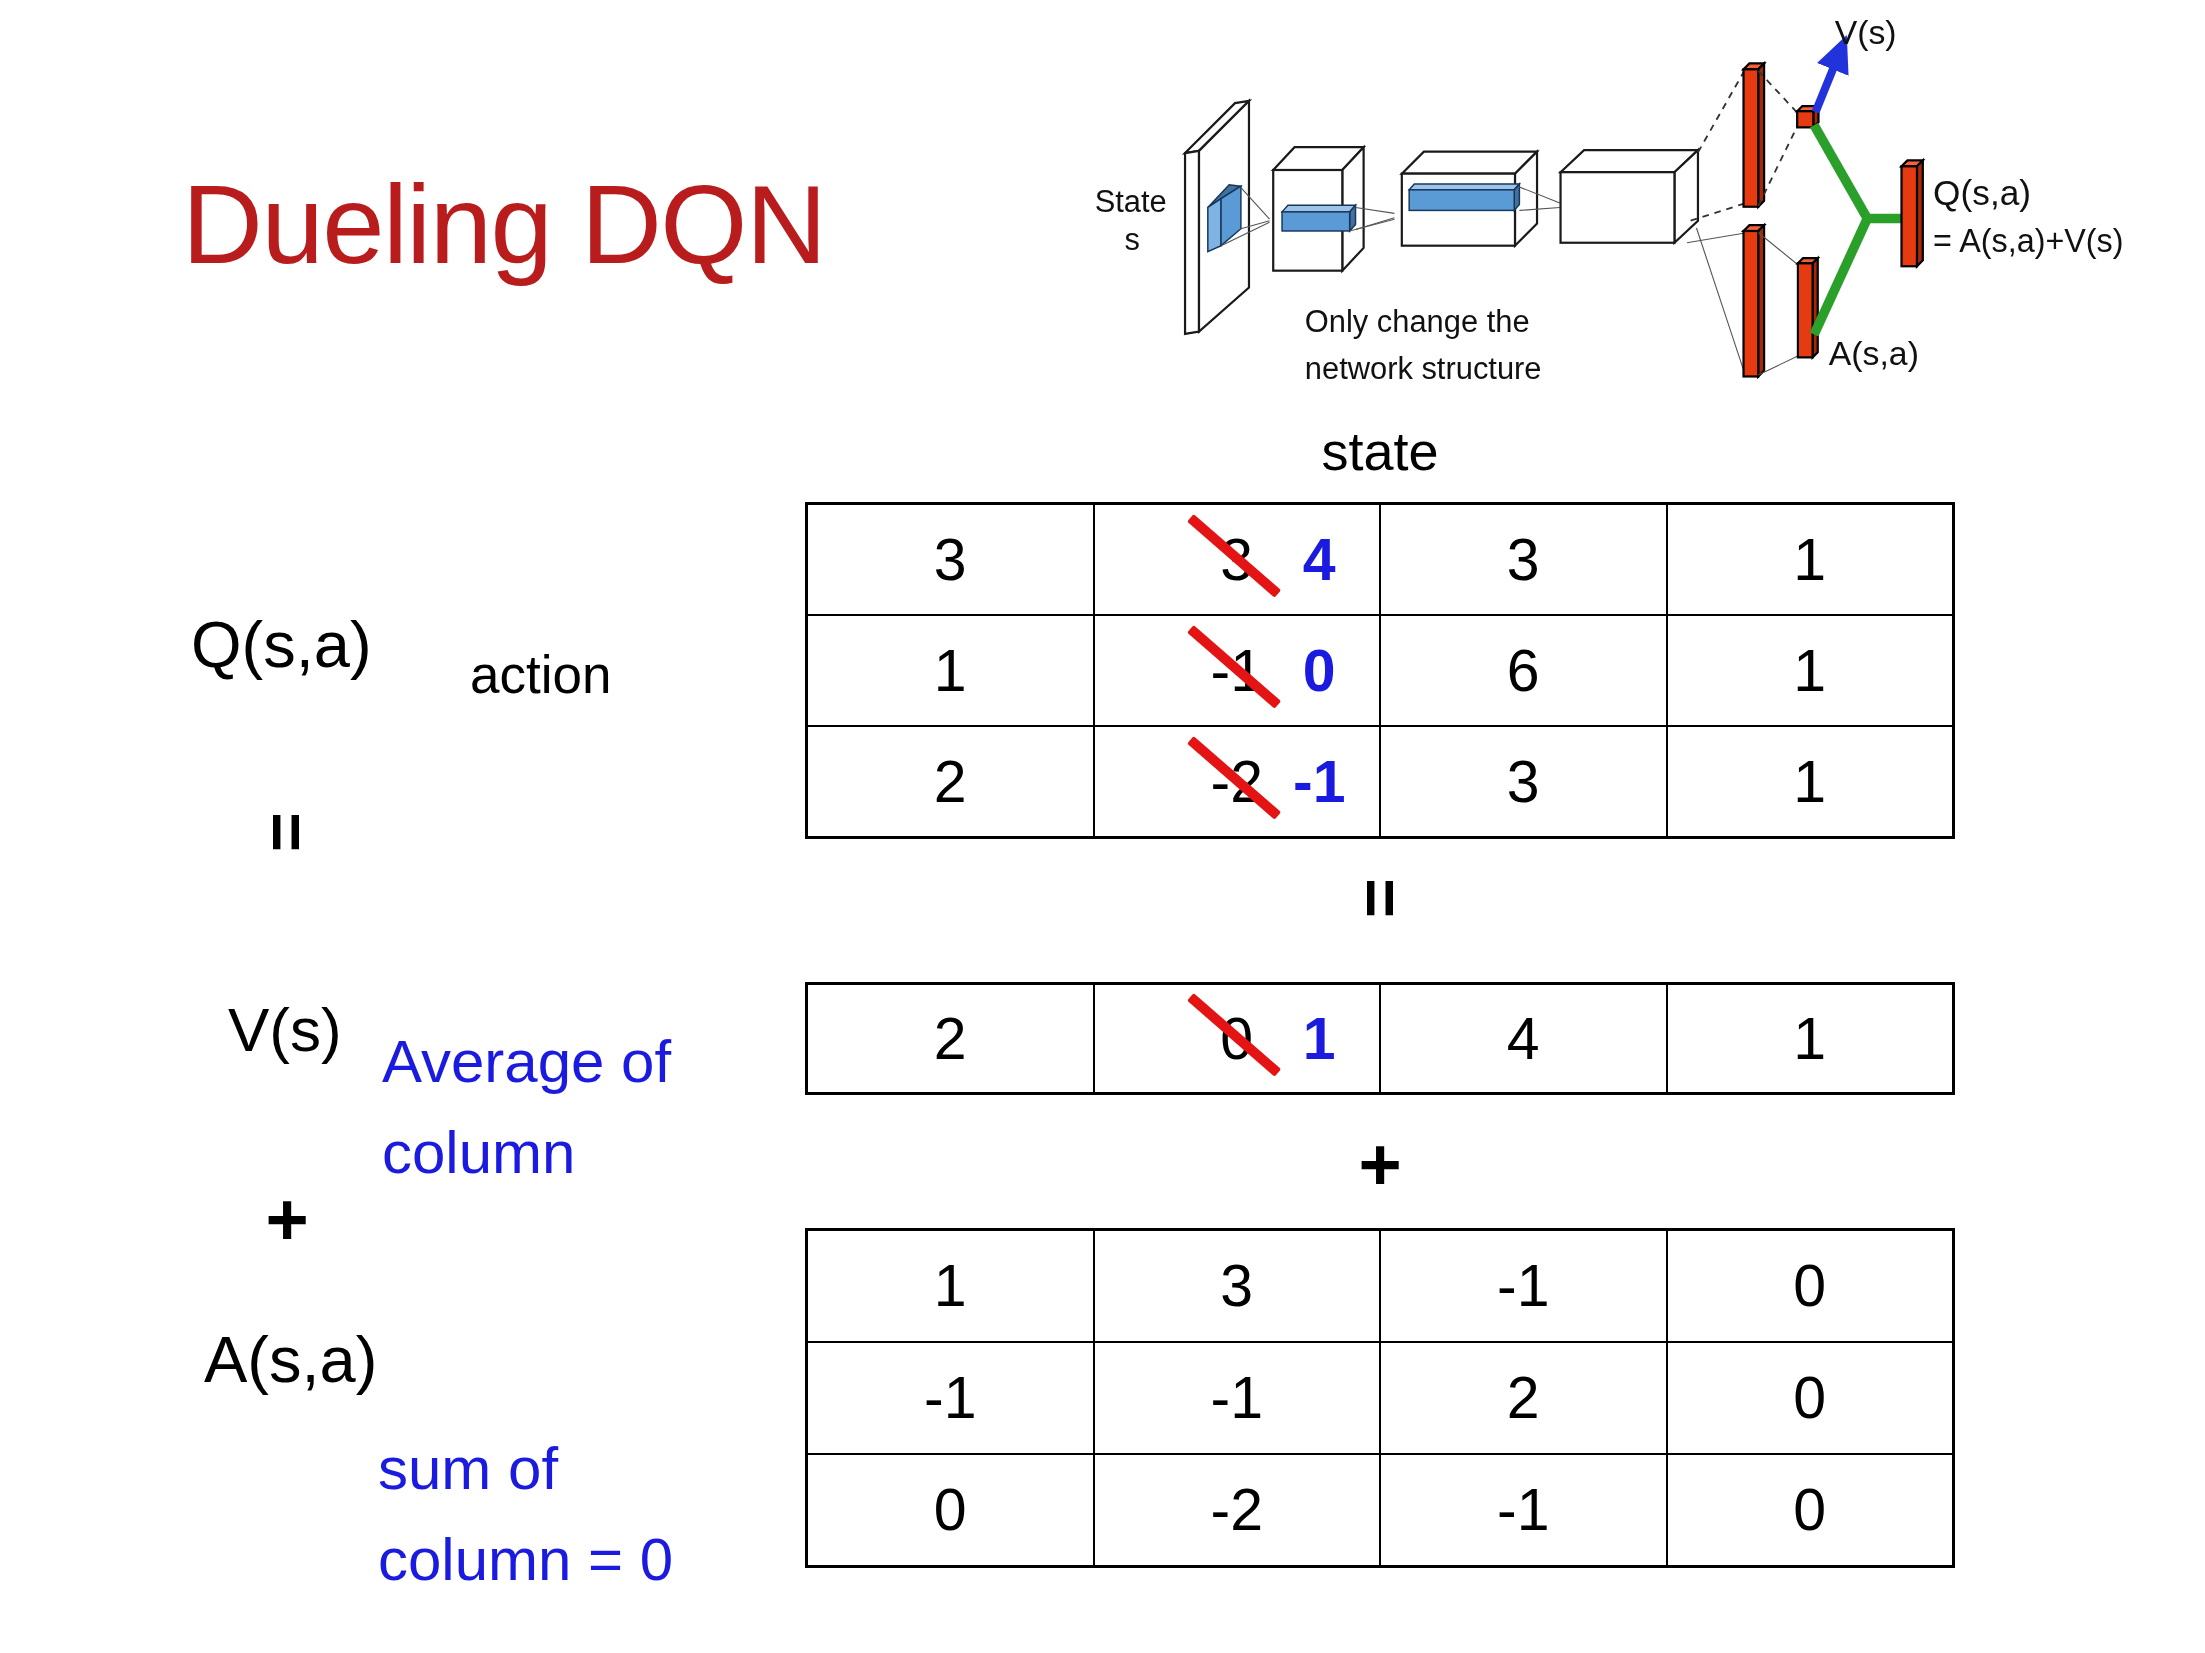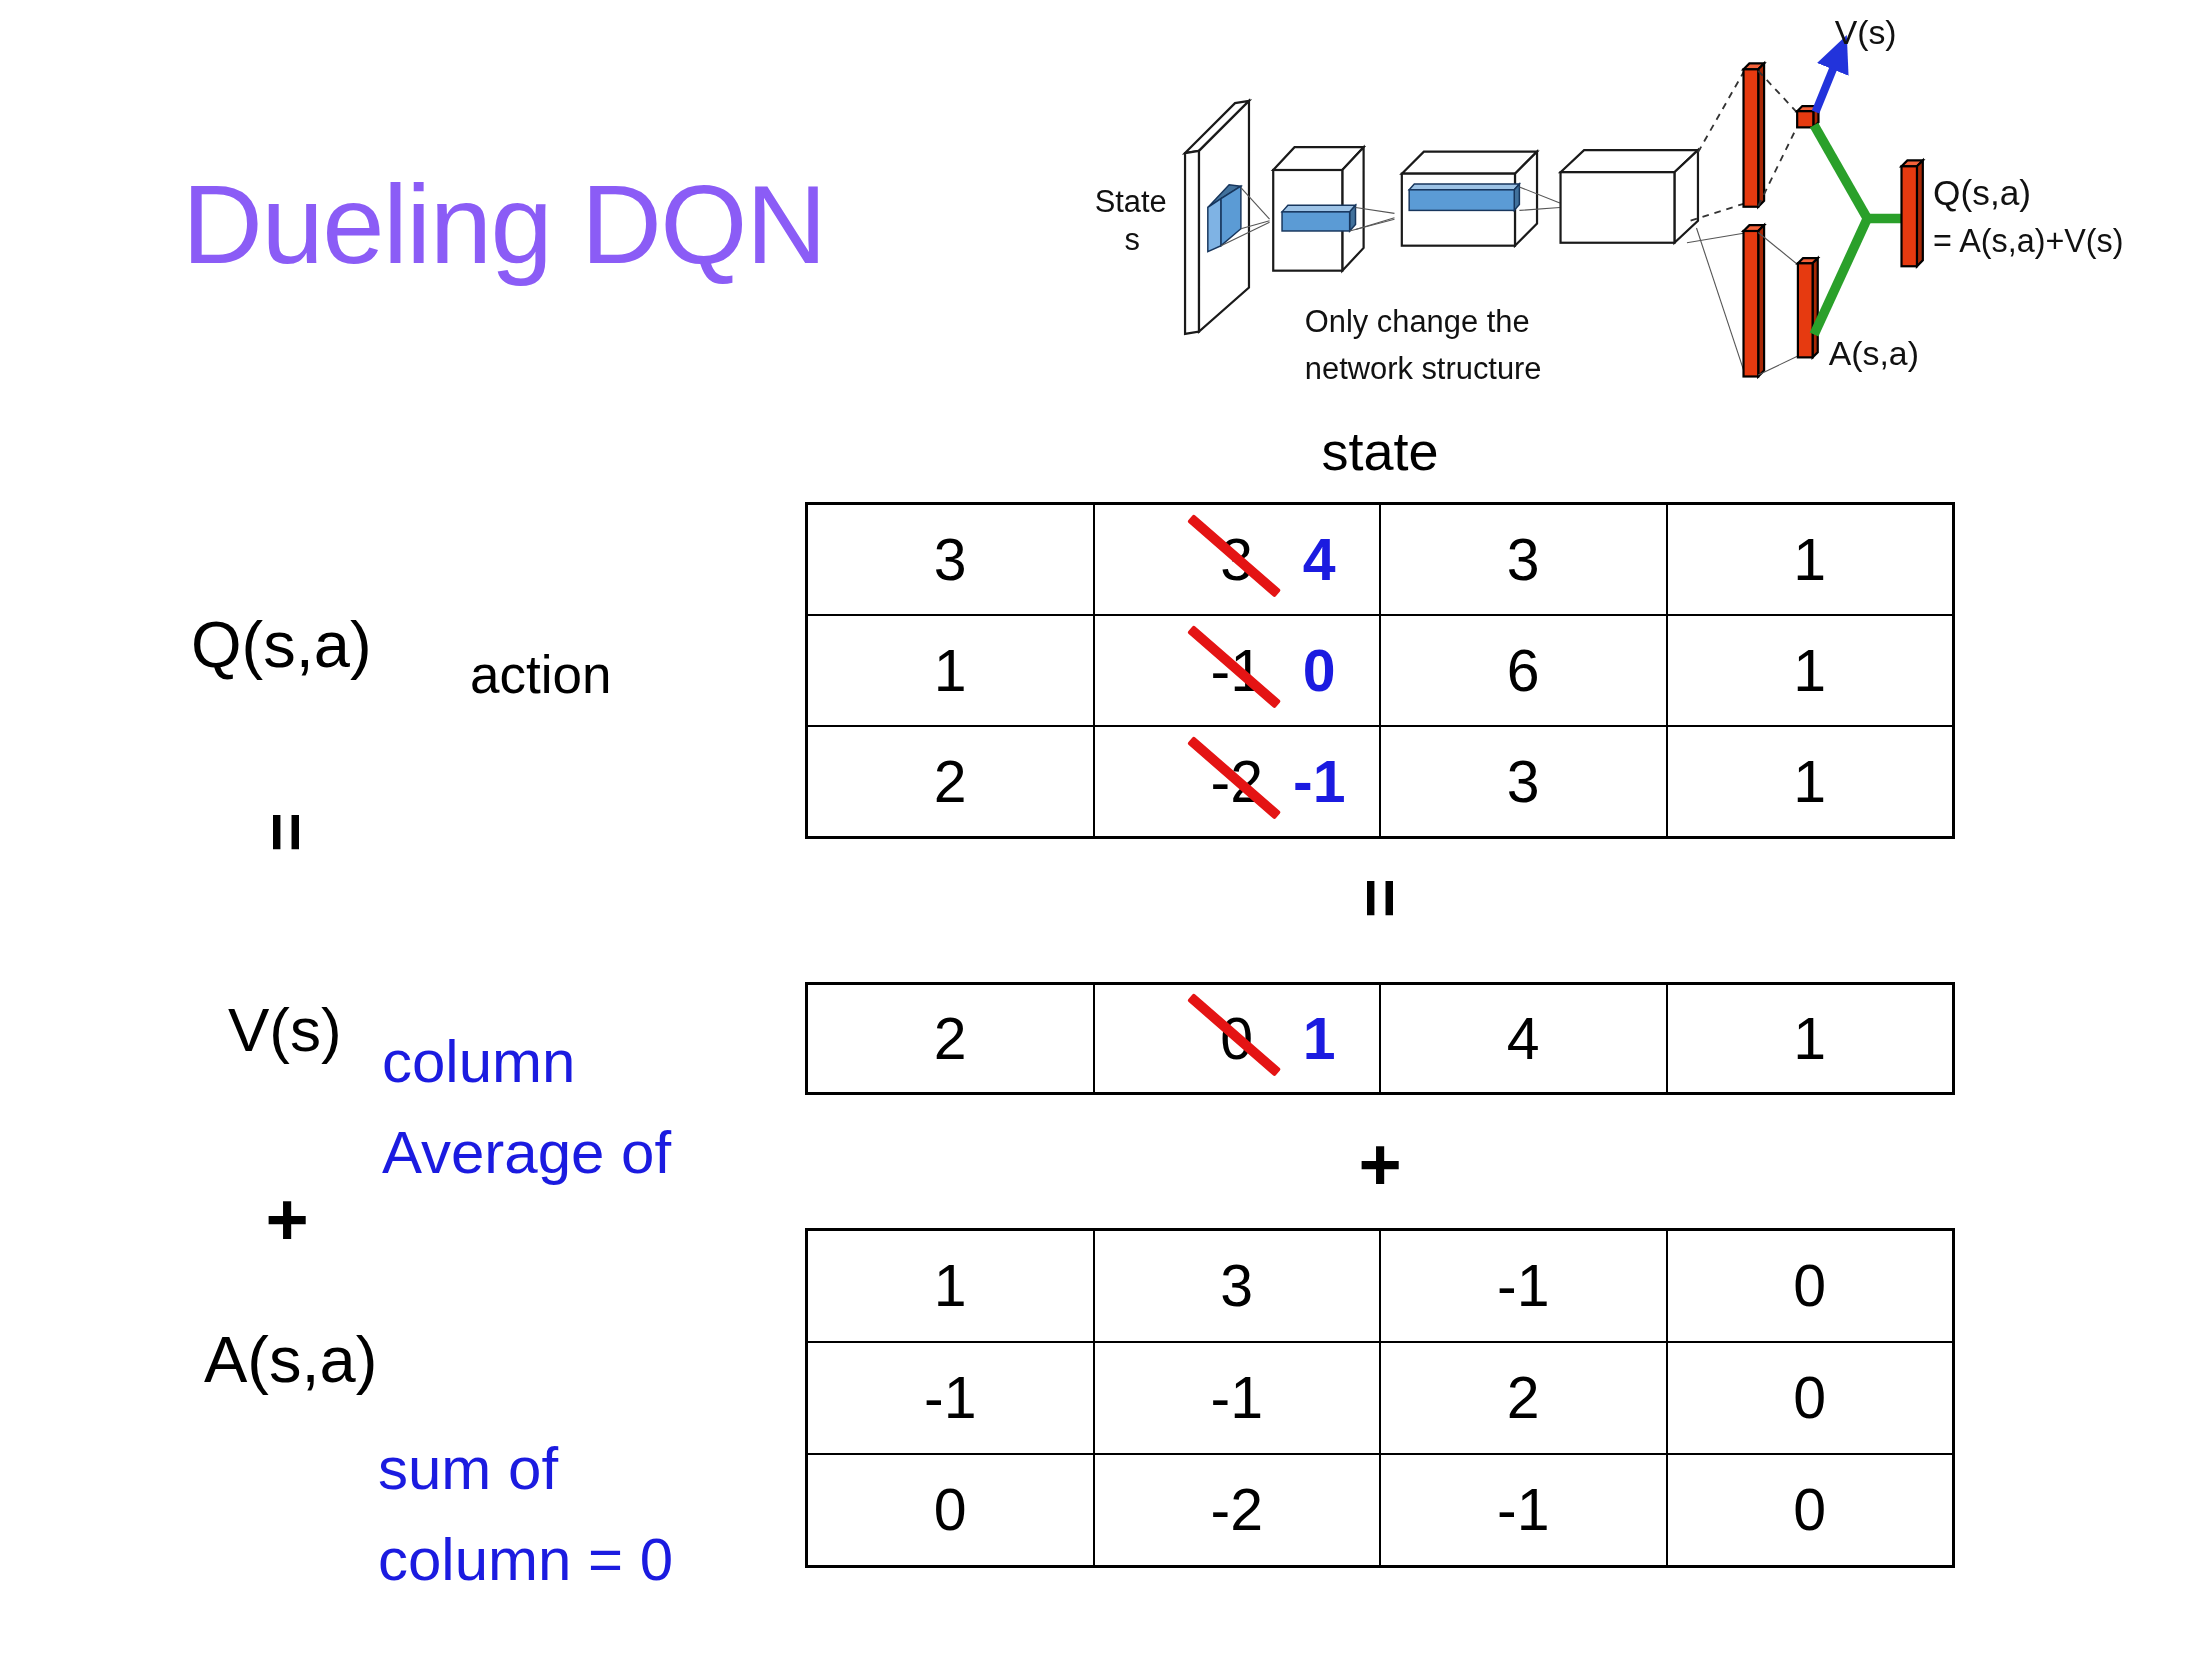--- a/index.html
+++ b/index.html
@@ -2,21 +2,21 @@
 <html style="font-size:11.8px"><head>
 <meta charset="utf-8">
 <style>
   html,body{margin:0;padding:0;background:#fff;}
   body{width:2205px;height:1654px;position:relative;overflow:hidden;
        font-family:"Liberation Sans",sans-serif;color:#000;}
 
   .abs{position:absolute;}
 
   
-  .title{left:182px;top:160px;font-size:112px;letter-spacing:-1.5px;color:#8b5cf6;}
+  .title{left:182px;top:160px;font-size:112px;letter-spacing:-1.5px;color:#b91c1c;}
 
   
   .state-header{left:805px;top:420px;width:1150px;text-align:center;font-size:54px;}
   .action-header{left:470px;top:644px;width:301px;text-align:left;font-size:53px;}
 
   
   .matrix{position:absolute;display:grid;grid-template-columns:repeat(4,1fr);
           border:2.9px solid #000;box-sizing:border-box;background:#fff;}
   .q-matrix{left:805px;top:502px;width:1150px;height:337px;grid-template-rows:repeat(3,1fr);}
   .v-matrix{left:805px;top:982px;width:1150px;height:113px;grid-template-rows:1fr;}
@@ -184,22 +184,22 @@
 <div class="abs state-header">state</div>
 <div class="abs action-header">action</div>
 
 <div class="abs lbl q-lbl">Q(s,a)</div>
 <div class="abs rot-eq eq-left">=</div>
 <div class="abs lbl v-lbl">V(s)</div>
 <div class="abs plus plus-left">+</div>
 <div class="abs lbl a-lbl">A(s,a)</div>
 
 <div class="abs annot avg-annot">
+  <div>Average of</div>
   <div>column</div>
-  <div>Average of</div>
 </div>
 <div class="abs annot sum-annot">
   <div>sum of</div>
   <div>column = 0</div>
 </div>
 
 <div class="abs rot-eq eq-mid">=</div>
 <div class="abs plus plus-mid">+</div>
 
 <div class="matrix q-matrix">

